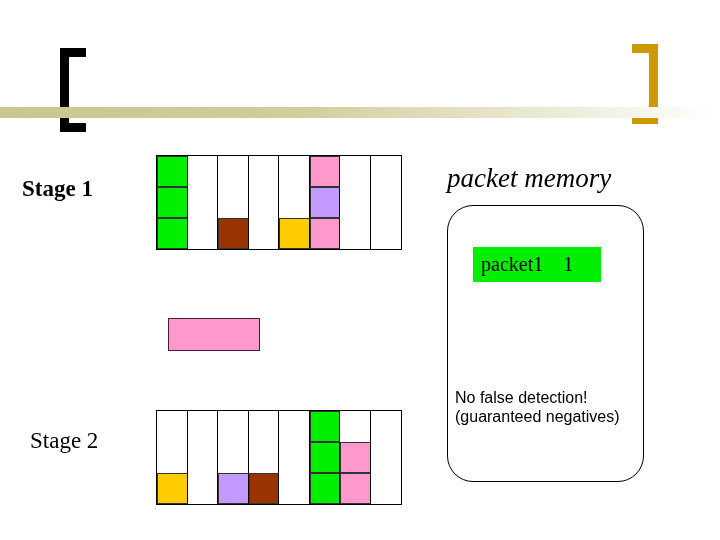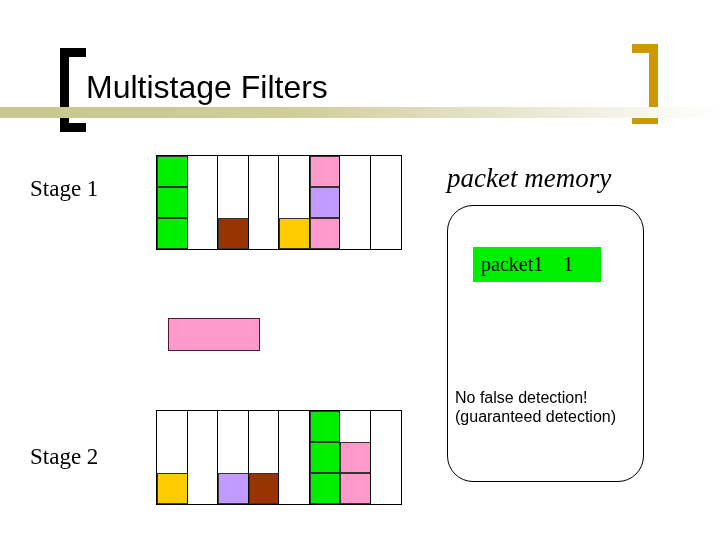--- a/index.html
+++ b/index.html
@@ -62,22 +62,22 @@
   }
 
   
   .stage-label {
     position: absolute;
     font-family: "Liberation Serif", serif;
     font-size: 23px;
     color: #000000;
     white-space: nowrap;
   }
-  #stage1-label { left: 30px; top: 176px; }
-  #stage2-label { left: 30px; top: 444px; }
+  #stage1-label { left: 22px; top: 176px; font-weight: bold; }
+  #stage2-label { left: 30px; top: 428px; }
 
   
   .grid {
     position: absolute;
     display: grid;
     grid-template-columns: repeat(8, 30.5px);
     grid-template-rows: repeat(3, 31px);
     border: 1.6px solid #000000;
     box-sizing: content-box;
     background: #ffffff;
@@ -160,21 +160,20 @@
 </style>
 </head>
 <body>
 
 <div id="slide">
 
   <div class="bracket-left"></div>
   <div class="bracket-right"></div>
 
   <div class="title-rule"></div>
-  <div class="title-text">Multistage Filters</div>
 
   <div class="stage-label" id="stage1-label">Stage 1</div>
   <div class="grid" id="stage1-grid">
       <div class="cell filled" style="background: rgb(0, 238, 0);"></div>
       <div class="cell" style="background: rgb(255, 255, 255);"></div>
       <div class="cell" style="background: rgb(255, 255, 255);"></div>
       <div class="cell" style="background: rgb(255, 255, 255);"></div>
       <div class="cell" style="background: rgb(255, 255, 255);"></div>
       <div class="cell filled" style="background: rgb(255, 153, 204);"></div>
       <div class="cell" style="background: rgb(255, 255, 255);"></div>
@@ -227,16 +226,16 @@
       <div class="cell lastcol" style="background: rgb(255, 255, 255);"></div>
     </div>
 
   <div class="pm-title">packet memory</div>
   <div class="pm-box"></div>
   <div class="pm-entry" style="background: rgb(0, 238, 0);">
     <span class="pm-entry-text">packet1    1</span>
   </div>
   <div class="pm-note">
     <div>No false detection!</div>
-    <div>(guaranteed detection)</div>
+    <div>(guaranteed negatives)</div>
   </div>
 
 </div>
 
 </body></html>

